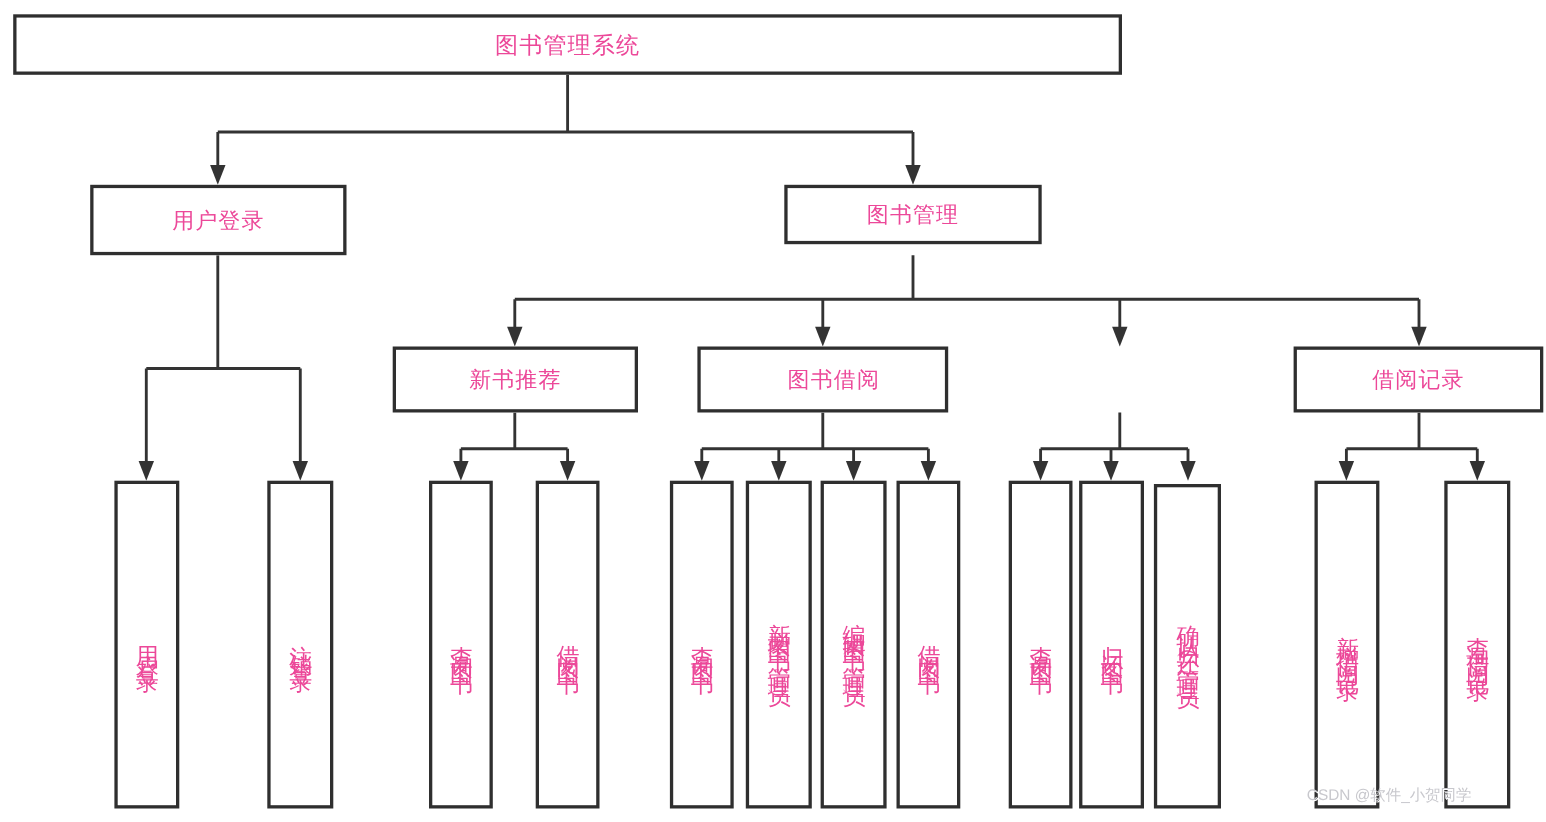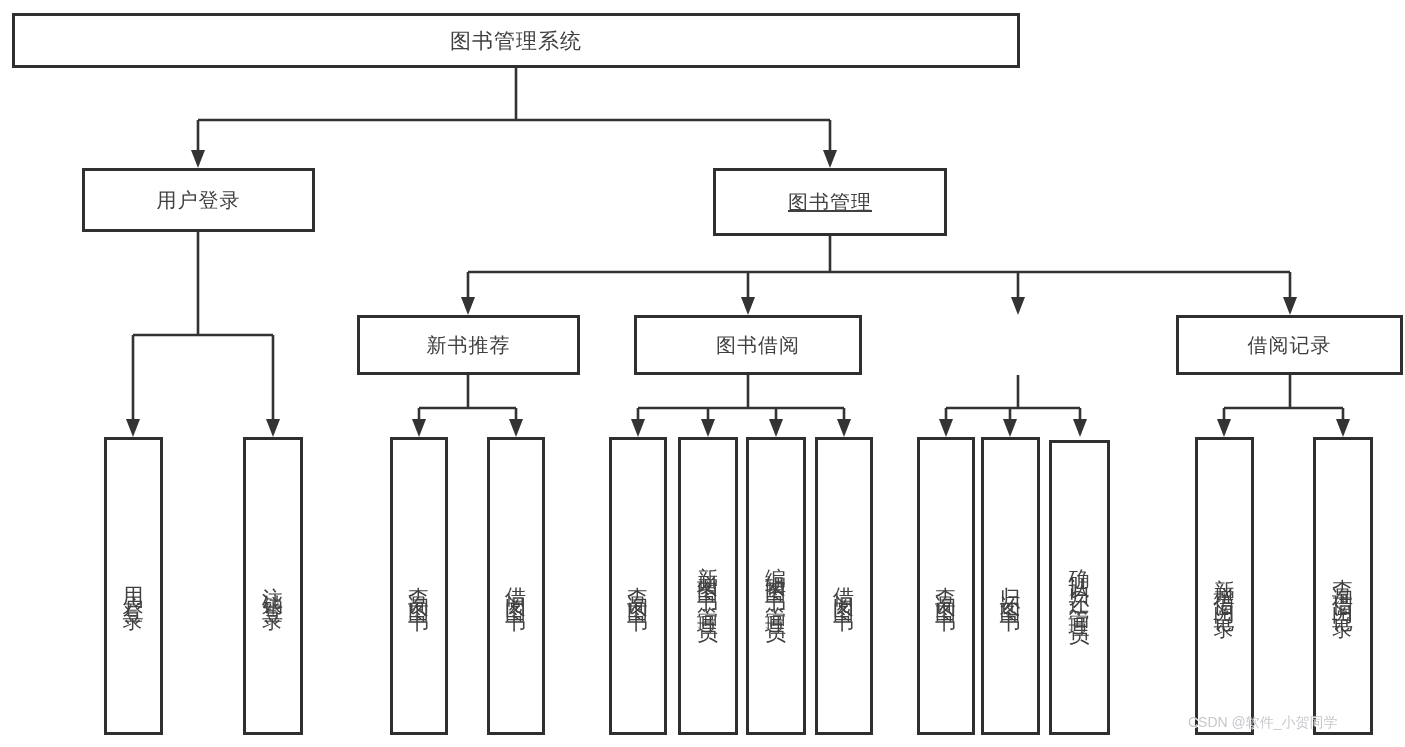--- a/index.html
+++ b/index.html
@@ -16,21 +16,21 @@
     overflow: hidden;
   }
   .node {
     position: absolute;
     box-sizing: border-box;
     border: 3px solid #2f2f2f;
     background: #ffffff;
     display: flex;
     align-items: center;
     justify-content: center;
-    color: #404040;
+    color: #ec4899;
   }
   .hbox {
     font-size: 20px;
     letter-spacing: 1px;
   }
   .vbox span {
     writing-mode: vertical-rl;
     letter-spacing: 8px;
     font-size: 21px;
     line-height: 1;
@@ -97,21 +97,21 @@
     <path class="a" d="M1336 419 L1350 419 L1343 437 Z"></path>
   </svg>
 
   <div class="node hbox root-box" style="left:12px; top:13px; width:1008px; height:55px;">
     <span>图书管理系统</span>
   </div>
 
   <div class="node hbox" style="left:82px; top:168px; width:233px; height:64px;">
     <span>用户登录</span>
   </div>
-  <div class="node hbox" style="left:713px; top:168px; width:234px; height:68px;text-decoration:underline;">
+  <div class="node hbox" style="left:713px; top:168px; width:234px; height:54px;">
     <span>图书管理</span>
   </div>
 
   <div class="node hbox" style="left:357px; top:315px; width:223px; height:60px;text-align:right;">
     <span>新书推荐</span>
   </div>
   <div class="node hbox" style="left:634px; top:315px; width:228px; height:60px;padding-left:20px;">
     <span>图书借阅</span>
   </div>
   <div class="node hbox" style="left:1176px; top:315px; width:227px; height:60px;">

